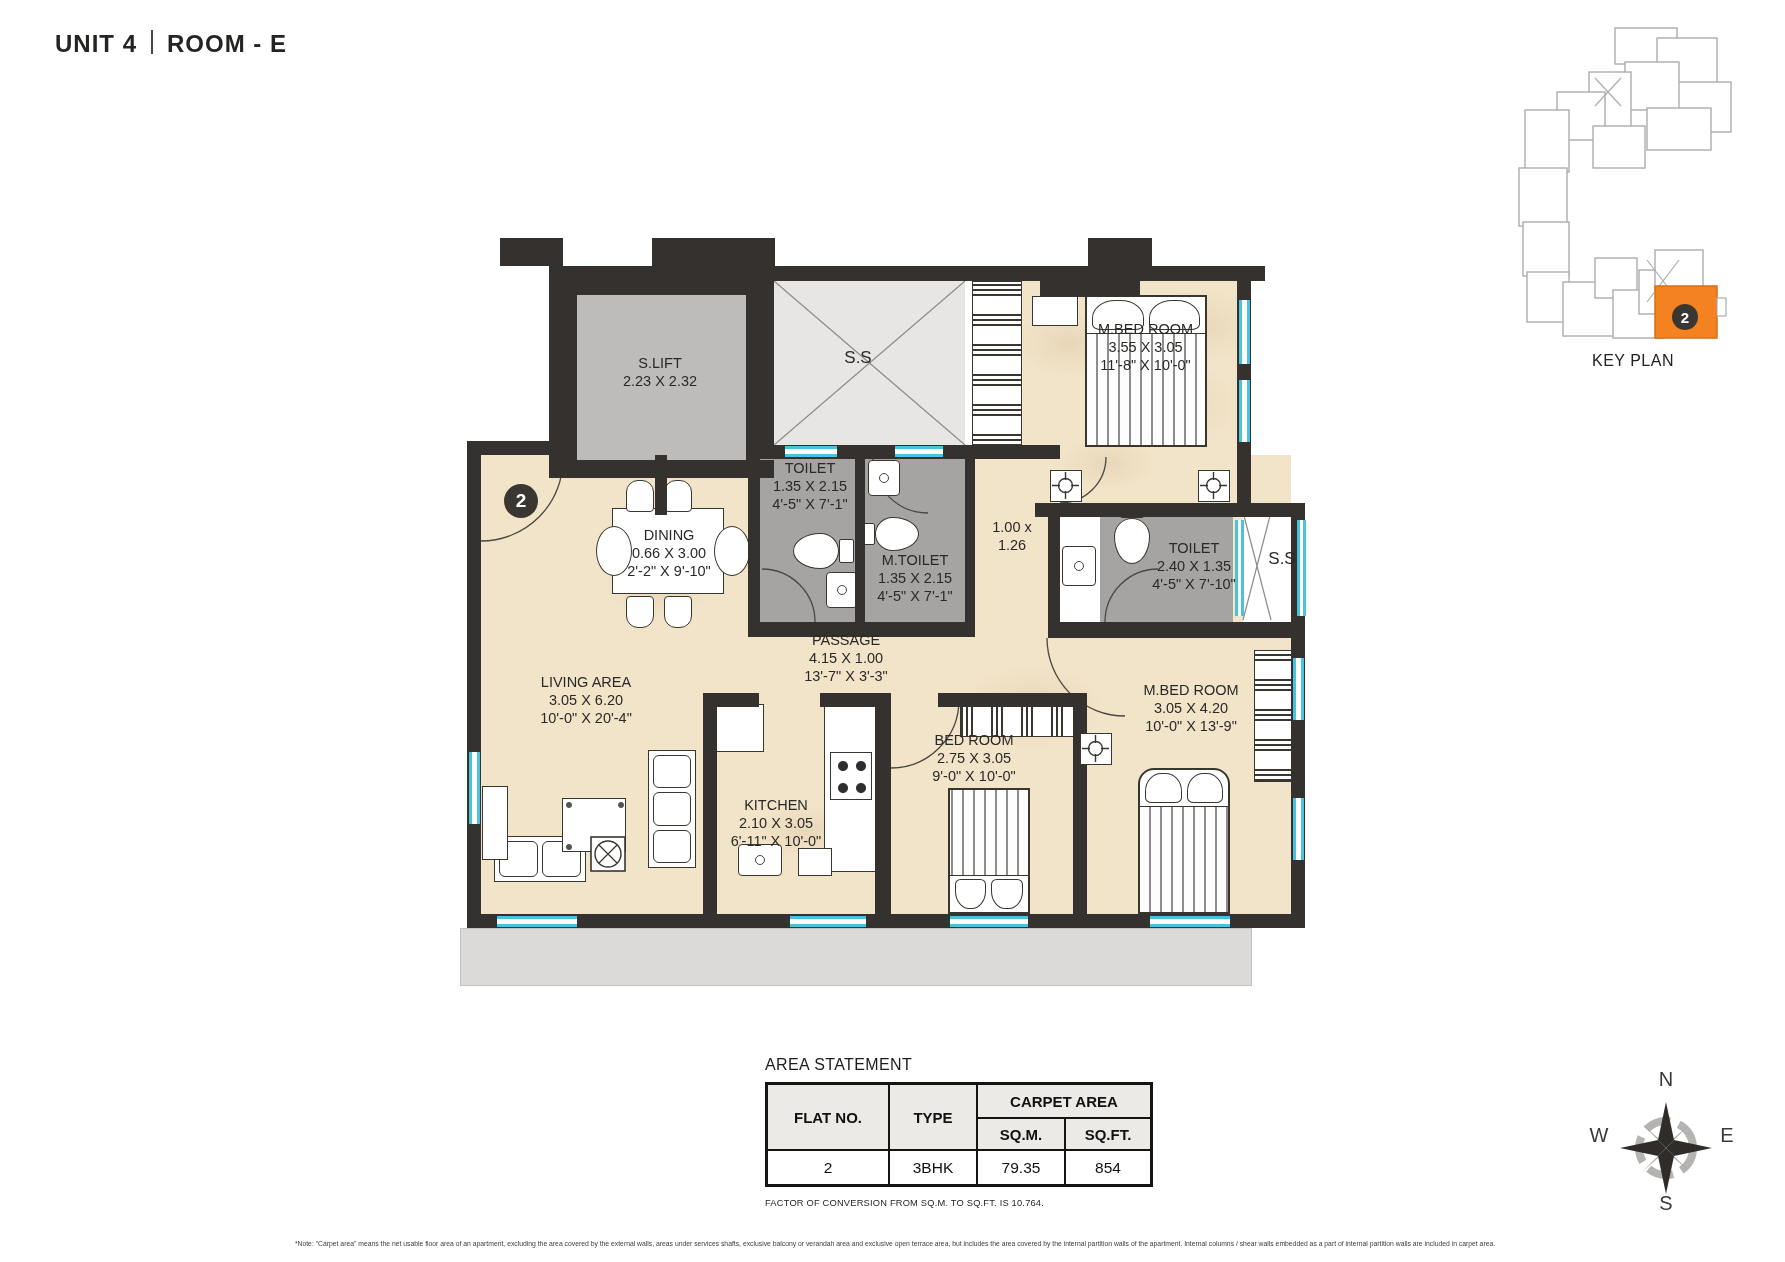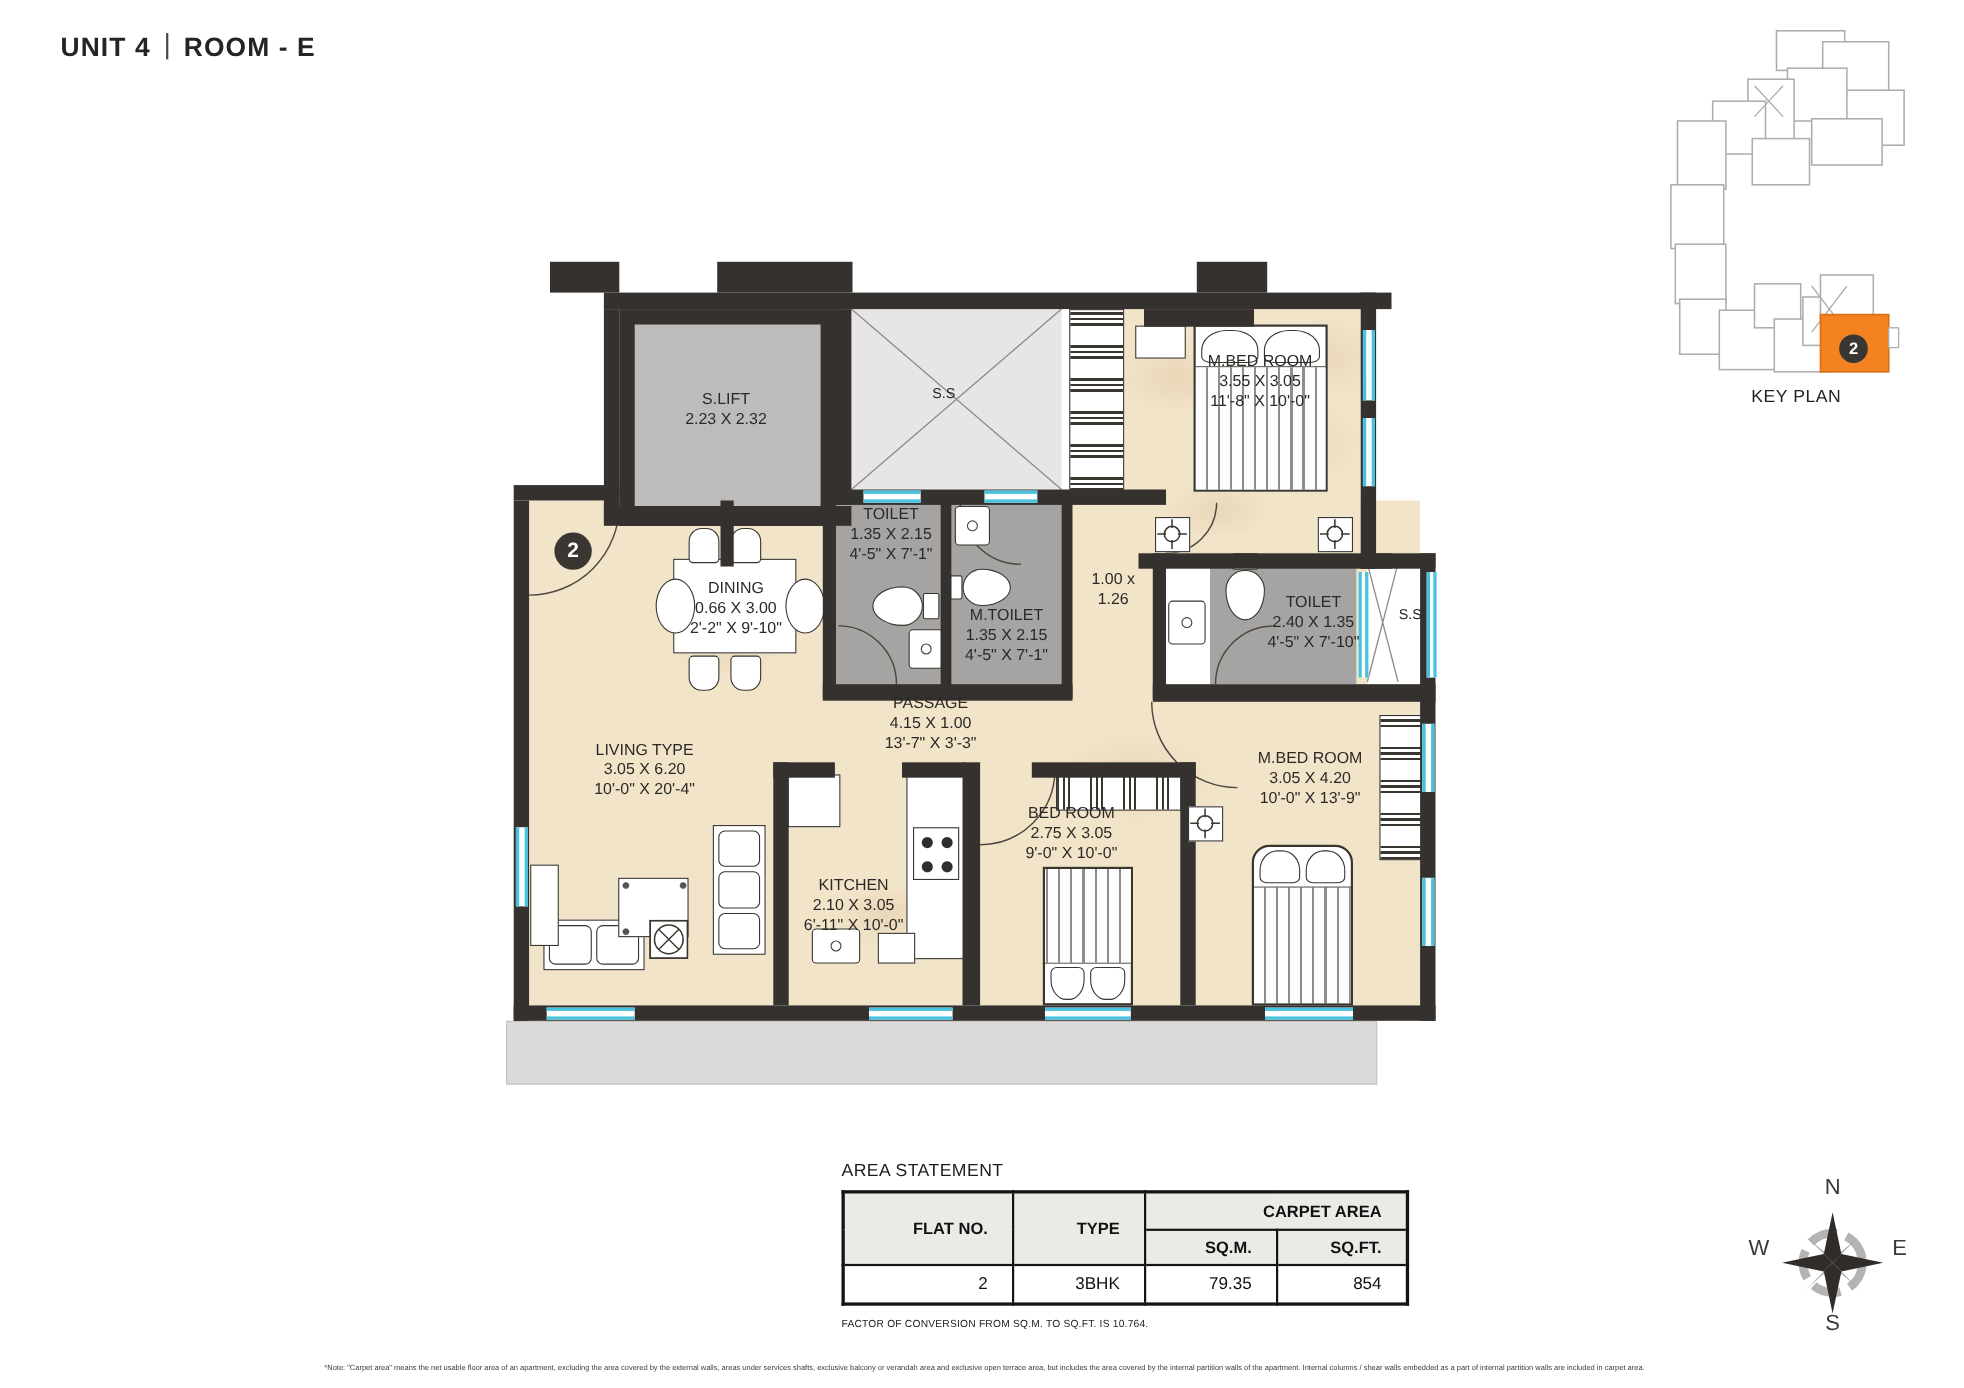--- a/index.html
+++ b/index.html
@@ -15,21 +15,21 @@
   .wet{position:absolute;z-index:2;background:#a5a4a2;}
   .whitefill{position:absolute;z-index:2;background:#fff;}
   .terrace{position:absolute;z-index:0;background:#dbdad8;border:1px solid #c3c2c0;}
   .wall{position:absolute;z-index:10;background:#35312e;}
   .win-h{position:absolute;z-index:12;background:#fff;border-top:3px solid #49c2dd;border-bottom:3px solid #49c2dd;box-sizing:border-box;}
   .win-v{position:absolute;z-index:12;background:#fff;border-left:3px solid #49c2dd;border-right:3px solid #49c2dd;box-sizing:border-box;}
   .colmark{position:absolute;z-index:13;width:32px;height:32px;background:#fff;border:1.5px solid #3a3733;box-sizing:border-box;}
   
   .room-label{position:absolute;z-index:20;display:flex;flex-direction:column;align-items:center;justify-content:center;
     text-align:center;font-size:14.5px;line-height:1.24;color:#2b2927;white-space:nowrap;}
-  .small-label{font-size:13px;}
+  .small-label{font-size:17px;}
   
   .furn{position:absolute;z-index:8;background:#fff;border:1.6px solid #39362f;box-sizing:border-box;}
   .bed{position:absolute;z-index:8;display:flex;flex-direction:column;background:#fff;border:2px solid #39362f;box-sizing:border-box;}
   .bed .head{height:30px;display:flex;gap:5px;padding:3px 5px;border-bottom:1.6px solid #39362f;}
   .bed .head i{flex:1;border:1.4px solid #39362f;border-radius:45% 45% 18% 18%/60% 60% 18% 18%;background:#fff;}
   .bed .blanket{flex:1;background:repeating-linear-gradient(90deg,#fdfdfd 0 9px,#8f8d8b 9px 11px);}
   .hatch-v{position:absolute;z-index:8;background:#fff repeating-linear-gradient(90deg,#39362f 0 2px,transparent 2px 5px,#39362f 5px 7px,transparent 7px 10px,#39362f 10px 12px,transparent 12px 30px);border:1.6px solid #39362f;box-sizing:border-box;}
   .hatch-h{position:absolute;z-index:8;background:#fff repeating-linear-gradient(0deg,#39362f 0 2px,transparent 2px 5px,#39362f 5px 7px,transparent 7px 10px,#39362f 10px 12px,transparent 12px 30px);border:1.6px solid #39362f;box-sizing:border-box;}
   .wc{position:absolute;z-index:8;background:#fff;border:1.6px solid #39362f;border-radius:50% 50% 50% 50%/40% 40% 60% 60%;box-sizing:border-box;}
   .wc::before{content:"";position:absolute;left:16%;right:16%;top:-36%;height:30%;background:#fff;border:1.5px solid #39362f;border-radius:2px;}
@@ -41,21 +41,21 @@
   
   .title-row{position:absolute;left:55px;top:30px;display:flex;align-items:flex-start;gap:14px;z-index:30;}
   .title-txt{font-size:24px;font-weight:bold;letter-spacing:1px;color:#262422;}
   .title-sep{width:2px;height:24px;background:#4a4846;}
   
   .keyplan-label{position:absolute;left:1558px;top:352px;width:150px;text-align:center;font-size:16px;letter-spacing:.5px;color:#222;z-index:30;}
   
   .area-wrap{position:absolute;left:765px;top:1056px;z-index:30;}
   .area-title{font-size:16px;letter-spacing:.4px;color:#1c1c1c;margin-bottom:8px;}
   table.area{border-collapse:collapse;border:3px solid #141414;}
-  table.area th,table.area td{border:2.4px solid #141414;text-align:right;vertical-align:middle;padding:0 22px;}
+  table.area th,table.area td{border:2.4px solid #141414;text-align:center;vertical-align:middle;padding:0 6px;}
   table.area th{background:#eceae7;font-size:15px;font-weight:bold;color:#111;}
   table.area td{background:#fff;font-size:15.5px;color:#111;}
   .conv-note{margin-top:11px;font-size:9.3px;color:#242424;letter-spacing:.2px;}
   
   .compass-lbl{position:absolute;z-index:30;font-size:20px;color:#3a3a3a;text-align:center;}
   .footnote{position:absolute;left:150px;top:1240px;width:1490px;text-align:center;font-size:6.8px;color:#3d3d3d;z-index:30;}
   svg{display:block;}
 </style>
 </head>
 <body>
@@ -235,21 +235,21 @@
     <span>DINING</span>
     <span>0.66 X 3.00</span>
     <span>2'-2" X 9'-10"</span>
   </div>
   <div class="room-label" style="left:790px;top:632px;width:112px;height:54px">
     <span>PASSAGE</span>
     <span>4.15 X 1.00</span>
     <span>13'-7" X 3'-3"</span>
   </div>
   <div class="room-label" style="left:525px;top:672px;width:122px;height:58px">
-    <span>LIVING TYPE</span>
+    <span>LIVING AREA</span>
     <span>3.05 X 6.20</span>
     <span>10'-0" X 20'-4"</span>
   </div>
   <div class="room-label" style="left:718px;top:795px;width:116px;height:58px">
     <span>KITCHEN</span>
     <span>2.10 X 3.05</span>
     <span>6'-11" X 10'-0"</span>
   </div>
   <div class="room-label" style="left:916px;top:730px;width:116px;height:58px">
     <span>BED ROOM</span>

